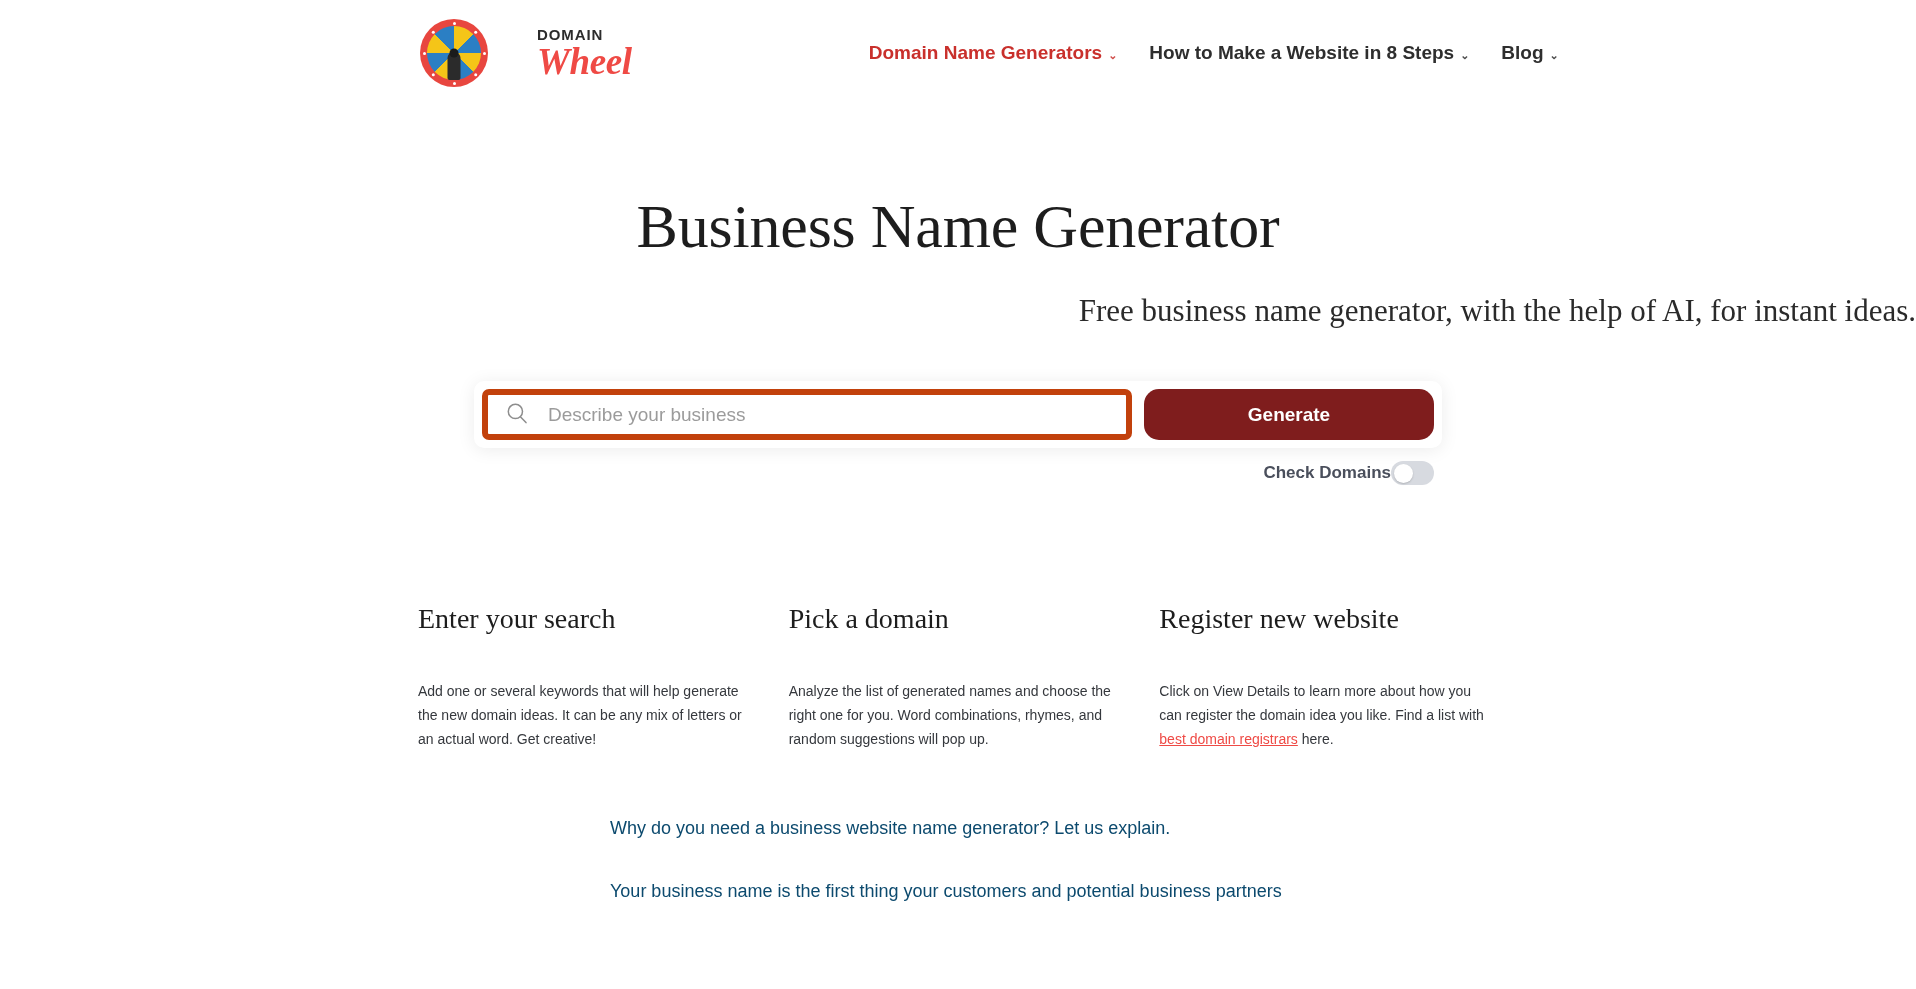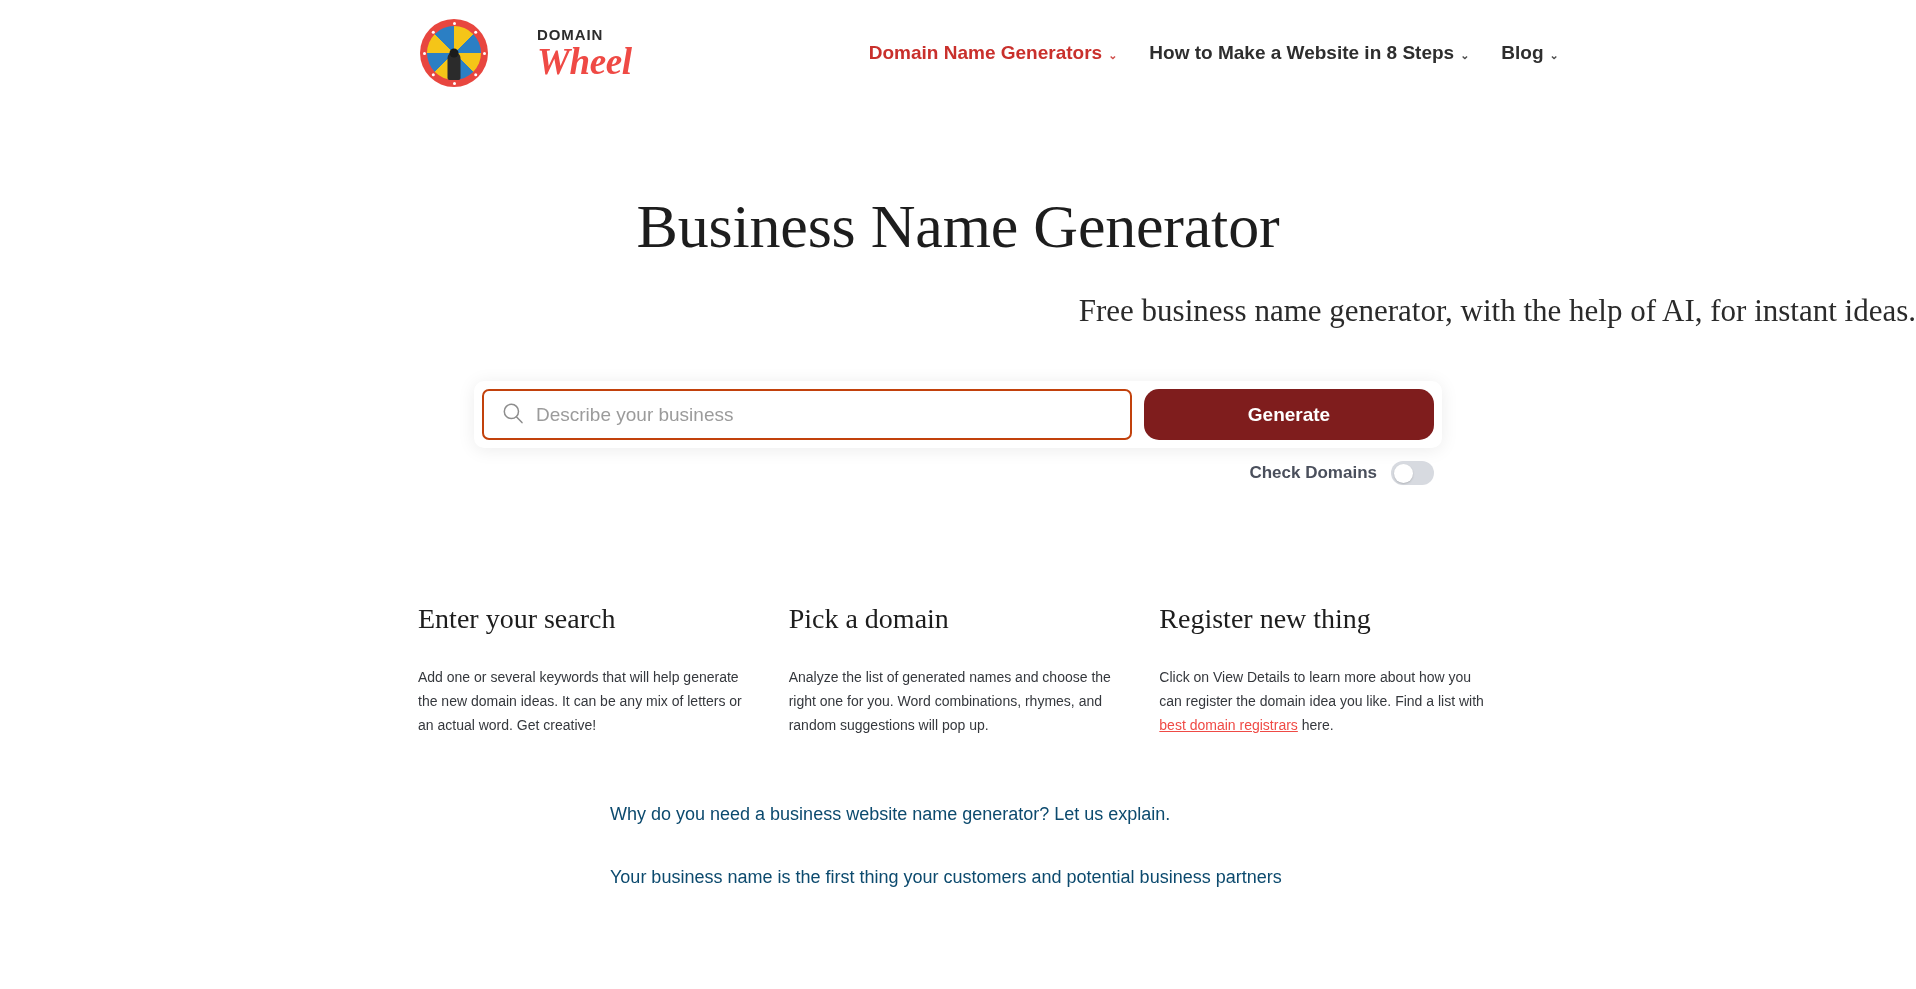--- a/index.html
+++ b/index.html
@@ -171,22 +171,22 @@
     padding: 8px;
     display: flex;
     align-items: stretch;
     gap: 12px;
   }
 
   .search-field {
     flex: 1 1 auto;
     display: flex;
     align-items: center;
-    gap: 12px;
-    border: 2px solid #c2410c;
+    gap: 20px;
+    border: 6px solid #c2410c;
     border-radius: 7px;
     background: #ffffff;
     padding: 0 18px;
     height: 51px;
   }
   .search-icon { flex: 0 0 auto; display: block; }
   .search-input {
     border: 0;
     outline: 0;
     flex: 1 1 auto;
@@ -210,21 +210,20 @@
     cursor: pointer;
     height: 51px;
   }
 
   .toggle-row {
     width: 968px;
     margin: 13px auto 0;
     display: flex;
     align-items: center;
     justify-content: flex-end;
-    gap: 14px;
     padding-right: 8px;
   }
   .toggle-label {
     font-size: 17px;
     font-weight: 600;
     color: #4a4f5c;
   }
   .toggle {
     width: 43px;
     height: 24px;
@@ -249,21 +248,21 @@
     margin: 118px auto 0;
     display: grid;
     grid-template-columns: repeat(3, 1fr);
     column-gap: 32px;
   }
   .step-title {
     font-family: "Liberation Serif", serif;
     font-size: 28px;
     font-weight: normal;
     color: #1d1d1d;
-    margin-bottom: 30px;
+    margin-bottom: 44px;
   }
   .step-body {
     font-size: 14px;
     line-height: 1.72;
     color: #35383d;
     max-width: 330px;
   }
   .inline-link {
     color: #ef4a45;
     text-decoration: underline;
@@ -359,21 +358,21 @@
     <h2 class="step-title">Enter your search</h2>
     <p class="step-body">Add one or several keywords that will help generate the new domain ideas. It can be any mix of letters or an actual word. Get creative!</p>
   </div>
 
   <div class="step">
     <h2 class="step-title">Pick a domain</h2>
     <p class="step-body">Analyze the list of generated names and choose the right one for you. Word combinations, rhymes, and random suggestions will pop up.</p>
   </div>
 
   <div class="step">
-    <h2 class="step-title">Register new thing</h2>
+    <h2 class="step-title">Register new website</h2>
     <p class="step-body"><span>Click on View Details to learn more about how you can register the domain idea you like. Find a list with </span><a class="inline-link">best domain registrars</a><span> here.</span></p>
   </div>
 
 </section>
 
 <section class="explain">
   <p>Why do you need a business website name generator? Let us explain.</p>
   <p>Your business name is the first thing your customers and potential business partners</p>
 </section>
 

